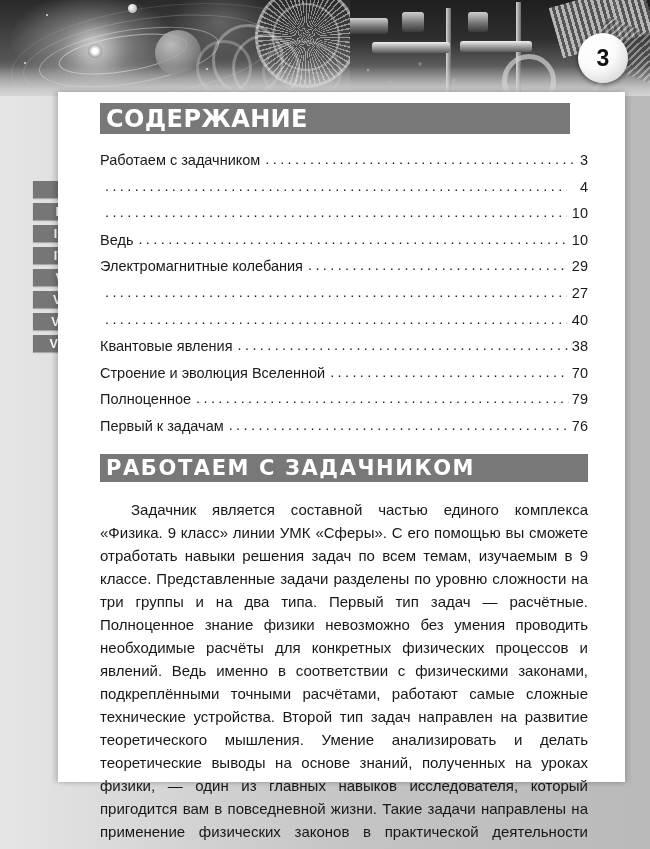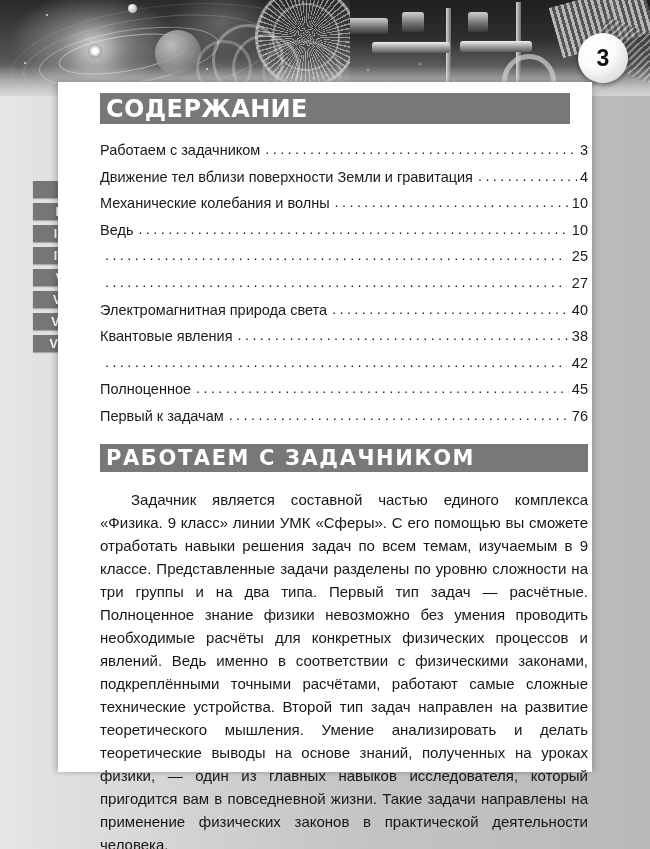--- a/index.html
+++ b/index.html
@@ -127,23 +127,24 @@
   .page-badge{
     position:absolute;left:578px;top:33px;width:50px;height:50px;border-radius:50%;
     background:radial-gradient(circle at 34% 30%,#ffffff 0%,#fbfbfb 42%,#e2e2e2 72%,#c4c4c4 100%);
     box-shadow:0 2px 5px rgba(0,0,0,.45);
     display:flex;align-items:center;justify-content:center;
     font-weight:bold;font-size:23px;color:#111;
   }
 
   
   .sheet{
-    position:absolute;left:58px;top:82px;width:534px;height:690px;
+    position:absolute;left:58px;top:92px;width:534px;height:690px;
     background:#fff;
     box-shadow:-3px 0 5px rgba(0,0,0,.18), 3px 0 5px rgba(0,0,0,.14);
+    padding-left:33px;
   }
 
   
   .tabs{position:absolute;left:33px;top:181px;width:56px;}
   .tab{
     width:56px;height:17px;margin-bottom:5px;
     background:#767676;color:#fff;
     display:flex;align-items:center;justify-content:center;
     font-size:12.5px;font-weight:bold;letter-spacing:.2px;
     box-shadow:0 1px 1px rgba(0,0,0,.25);
@@ -253,60 +254,59 @@
       <span>СОДЕРЖАНИЕ</span>
     </div>
 
     <div class="toc">
         <div class="toc-row">
           <span class="toc-title">Работаем с задачником</span>
           <span class="toc-leader">..........................................................................................</span>
           <span class="toc-page">3</span>
         </div>
         <div class="toc-row">
-          <span class="toc-title">Движение тел вблизи поверхности Земли и гравитация</span>
           <span class="toc-leader">..........................................................................................</span>
           <span class="toc-page">4</span>
         </div>
         <div class="toc-row">
-          <span class="toc-title">Механические колебания и волны</span>
           <span class="toc-leader">..........................................................................................</span>
           <span class="toc-page">10</span>
         </div>
         <div class="toc-row">
           <span class="toc-title">Ведь</span>
           <span class="toc-leader">..........................................................................................</span>
           <span class="toc-page">10</span>
         </div>
         <div class="toc-row">
-          <span class="toc-leader">..........................................................................................</span>
-          <span class="toc-page">25</span>
+          <span class="toc-title">Электромагнитные колебания</span>
+          <span class="toc-leader">..........................................................................................</span>
+          <span class="toc-page">29</span>
         </div>
         <div class="toc-row">
           <span class="toc-leader">..........................................................................................</span>
           <span class="toc-page">27</span>
         </div>
         <div class="toc-row">
-          <span class="toc-title">Электромагнитная природа света</span>
           <span class="toc-leader">..........................................................................................</span>
           <span class="toc-page">40</span>
         </div>
         <div class="toc-row">
           <span class="toc-title">Квантовые явления</span>
           <span class="toc-leader">..........................................................................................</span>
           <span class="toc-page">38</span>
         </div>
         <div class="toc-row">
-          <span class="toc-leader">..........................................................................................</span>
-          <span class="toc-page">42</span>
+          <span class="toc-title">Строение и эволюция Вселенной</span>
+          <span class="toc-leader">..........................................................................................</span>
+          <span class="toc-page">70</span>
         </div>
         <div class="toc-row">
           <span class="toc-title">Полноценное</span>
           <span class="toc-leader">..........................................................................................</span>
-          <span class="toc-page">45</span>
+          <span class="toc-page">79</span>
         </div>
         <div class="toc-row">
           <span class="toc-title">Первый к задачам</span>
           <span class="toc-leader">..........................................................................................</span>
           <span class="toc-page">76</span>
         </div>
       </div>
 
     <div class="banner" id="banner-work">
       <span>РАБОТАЕМ  С  ЗАДАЧНИКОМ</span>

